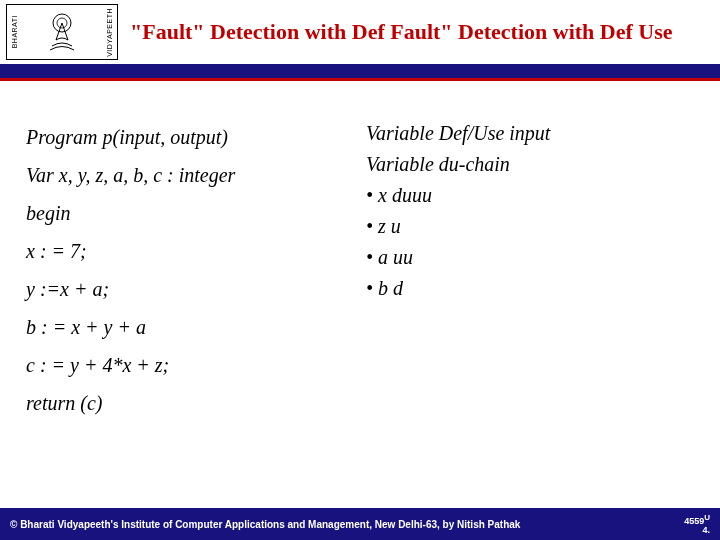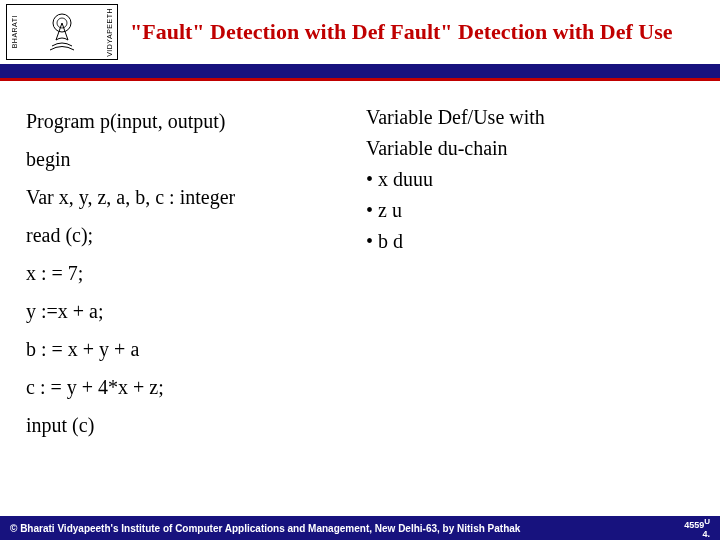--- a/index.html
+++ b/index.html
@@ -61,40 +61,41 @@
   .ribbon::after {
     content: "";
     position: absolute;
     left: 0; right: 0;
     bottom: -3px;
     height: 3px;
     background: #c00000;
   }
   .content {
     display: flex;
-    padding: 24px 26px 0 26px;
+    padding: 40px 26px 0 26px;
+    font-style: italic;
   }
   .col-left {
     width: 50%;
     font-size: 20px;
     color: #000;
     line-height: 1.9;
   }
   .col-right {
     width: 50%;
     font-size: 20px;
     color: #000;
     line-height: 1.55;
     padding-left: 6px;
   }
   .footer {
     position: absolute;
     left: 0; right: 0;
     bottom: 0;
-    height: 24px;
+    height: 32px;
     background: #17127e;
     color: #fff;
     font-family: Arial, Helvetica, sans-serif;
     font-size: 10px;
     font-weight: bold;
     display: flex;
     align-items: center;
     padding: 0 10px;
   }
   .footer-right {
@@ -126,34 +127,34 @@
     <span class="logo-text">VIDYAPEETH</span>
   </div>
   <div class="title">"Fault" Detection with Def Fault" Detection with Def Use</div>
 </div>
 
 <div class="ribbon"></div>
 
 <div class="content">
   <div class="col-left">
     <div>Program p(input, output)</div>
+    <div>Var x, y, z, a, b, c : integer</div>
     <div>begin</div>
-    <div>Var x, y, z, a, b, c : integer</div>
-    <div>read (c);</div>
     <div>x : = 7;</div>
     <div>y :=x + a;</div>
     <div>b : = x + y + a</div>
     <div>c : = y + 4*x + z;</div>
-    <div>input (c)</div>
+    <div>return (c)</div>
   </div>
   <div class="col-right">
-    <div>Variable Def/Use with</div>
+    <div>Variable Def/Use input</div>
     <div>Variable du-chain</div>
     <div>• x duuu</div>
     <div>• z u</div>
+    <div>• a uu</div>
     <div>• b d</div>
   </div>
 </div>
 
 <div class="footer">
   <span>© Bharati Vidyapeeth's Institute of Computer Applications and Management, New Delhi-63, by  Nitish Pathak</span>
   <span class="footer-right">
     <span>4559</span><span class="sup">U</span><br>
     <span>4.</span>
   </span>

